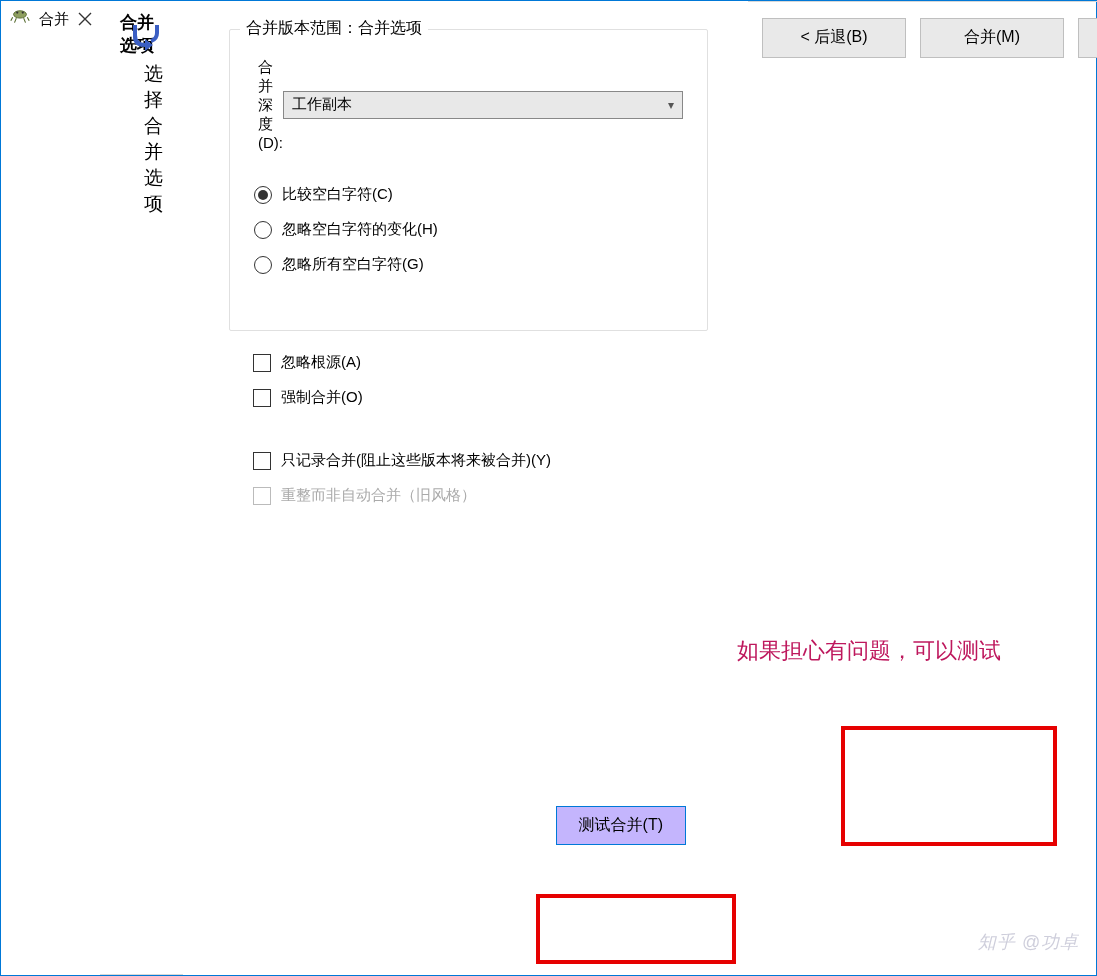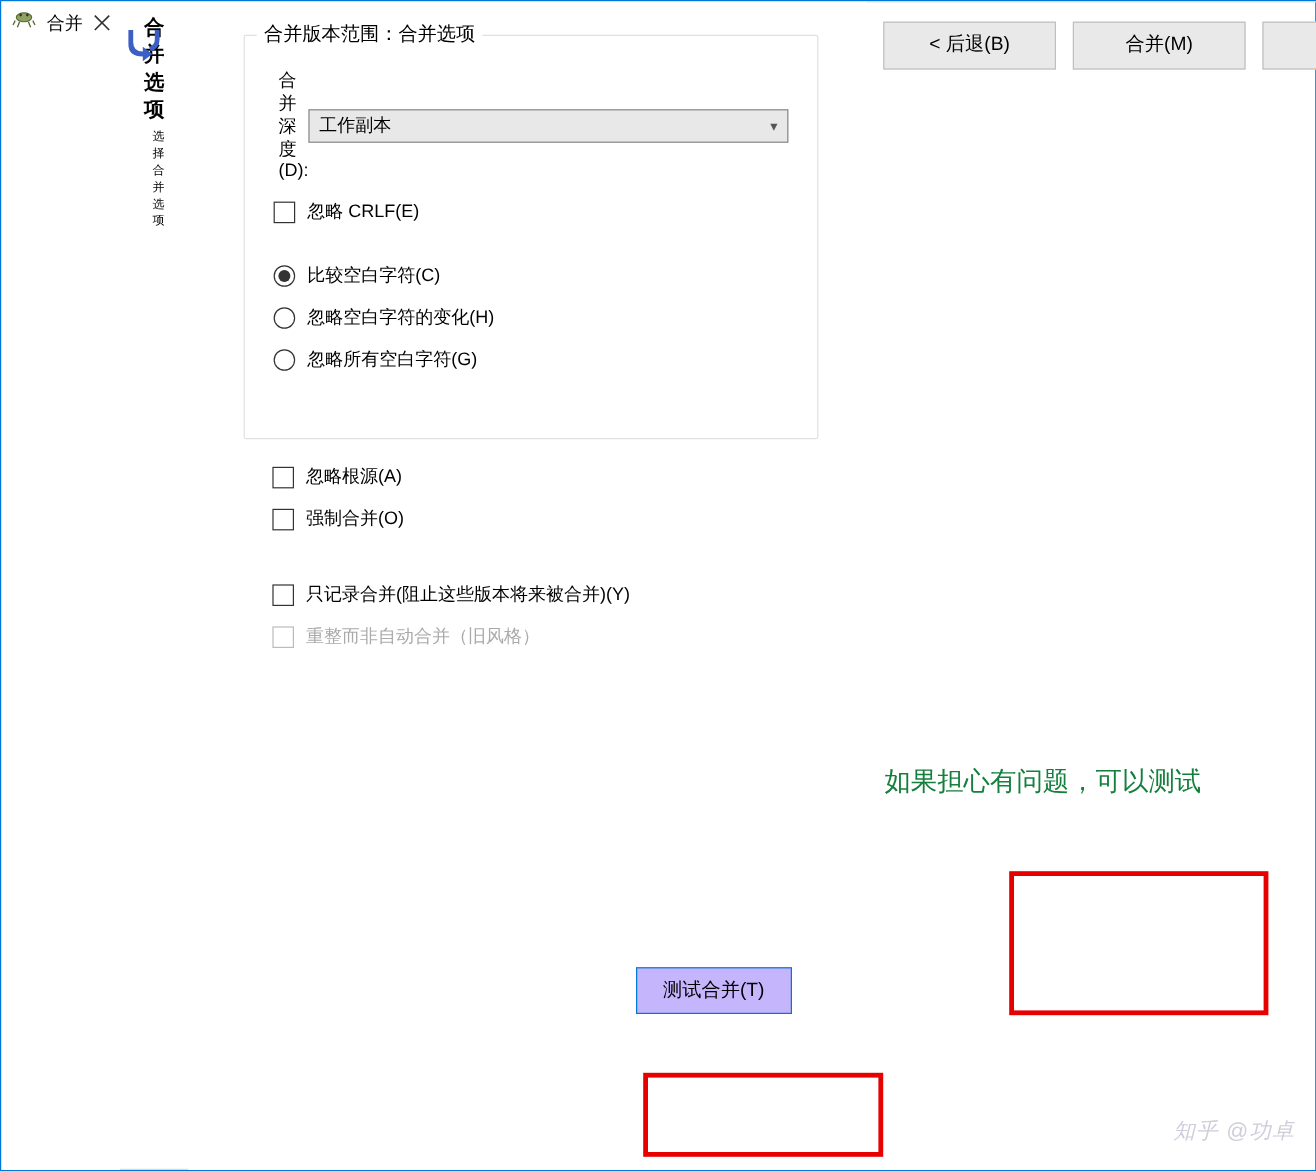--- a/index.html
+++ b/index.html
@@ -13,42 +13,42 @@
   overflow: hidden;
 }
 .window { width: 100%; height: 100%; border: 1px solid #0078d7; display: flex; }
 .titlebar { height: 36px; display: flex; align-items: center; padding: 0 0 0 8px; }
 .titlebar .app-icon { width: 22px; height: 22px; margin-right: 8px; }
 .titlebar .title { flex: 0 0 auto; font-size: 15px; }
 .titlebar .spacer { flex: 1; }
 .titlebar .close-btn { width: 46px; height: 36px; display: flex; align-items: center; justify-content: center; font-size: 18px; cursor: pointer; }
 .header { padding: 10px 20px 14px 20px; border-bottom: 1px solid #d8d8d8; position: relative; }
 .header .hdr-title { font-size: 17px; font-weight: 600; }
-.header .hdr-sub { font-size: 10px; margin-left: 6px; margin-top: 4px; text-align: right; }
+.header .hdr-sub { font-size: 19px; margin-left: 24px; margin-top: 4px; text-align: right; }
 .header .hdr-icon { position: absolute; right: 20px; top: 18px; }
 .content { flex: 1; padding: 28px 40px 20px 46px; position: relative; }
 .groupbox { border: 1px solid #e0e0e0; border-radius: 2px; padding: 28px 24px 40px 24px; position: relative; }
 .groupbox .legend { position: absolute; top: -12px; left: 10px; background: #fff; padding: 0 6px; font-size: 16px; }
 .row-depth { display: flex; align-items: center; margin-bottom: 16px; }
 .row-depth .lbl { margin-left: 4px; }
 .row-depth .combo-wrap { margin-left: auto; }
 .combo { width: 400px; height: 28px; border: 1px solid #888; background: #e8e8e8; display: flex; align-items: center; padding: 0 8px; position: relative; cursor: pointer; }
 .combo .combo-text { flex: 1; }
 .combo .chev { font-size: 12px; color: #555; }
 .check-row, .radio-row { display: flex; align-items: center; margin-bottom: 16px; }
 .check-row .box { width: 18px; height: 18px; border: 1.5px solid #333; margin-right: 10px; cursor: pointer; }
 .radio-row .circle { width: 18px; height: 18px; border: 1.5px solid #333; border-radius: 50%; margin-right: 10px; display: flex; align-items: center; justify-content: center; cursor: pointer; }
 .radio-row .circle.selected::after { content: ""; width: 10px; height: 10px; background: #333; border-radius: 50%; }
 .check-row.disabled .box { border-color: #bbb; }
 .check-row.disabled .lbl { color: #aaa; }
 .outer-checks { margin-top: 22px; padding-left: 24px; }
 .outer-checks .gap { height: 28px; }
 .test-btn-wrap { position: absolute; right: 62px; bottom: 130px; }
 .test-btn { border: 1px solid #0078d7; background: #c4b5fd; padding: 8px 22px; cursor: pointer; font-size: 16px; }
-.annotation { position: absolute; right: 60px; top: 634px; color: #15803d; font-size: 22px; line-height: 1.5; width: 300px; }
+.annotation { position: absolute; right: 60px; top: 634px; color: #be185d; font-size: 22px; line-height: 1.5; width: 300px; }
 .red-box-1 { position: absolute; border: 4px solid #e60000; right: 40px; top: 726px; width: 216px; height: 120px; pointer-events: none; }
 .red-box-2 { position: absolute; border: 4px solid #e60000; left: 536px; bottom: 12px; width: 200px; height: 70px; pointer-events: none; }
 .footer { border-top: 1px solid #d8d8d8; height: 72px; display: flex; align-items: center; justify-content: flex-end; padding-right: 20px; gap: 0; }
 .footer .btn { height: 40px; min-width: 144px; border: 1px solid #bfbfbf; background: #e9e9e9; display: flex; align-items: center; justify-content: center; cursor: pointer; font-size: 16px; margin-left: 14px; }
 .watermark { position: absolute; right: 18px; bottom: 22px; color: rgba(180,180,200,0.65); font-size: 18px; font-style: italic; letter-spacing: 1px; pointer-events: none; }
 </style>
 </head>
 <body>
 
 <div class="window">
@@ -90,24 +90,20 @@
       <div class="row-depth">
         <span class="lbl">合并深度(D):</span>
         <span class="combo-wrap">
           <div class="combo">
             <span class="combo-text">工作副本</span>
             <span class="chev">▾</span>
           </div>
         </span>
       </div>
 
-      <div class="check-row">
-        <span class="box"></span>
-        <span class="lbl">忽略 CRLF(E)</span>
-      </div>
 
       <div style="height:18px"></div>
 
       <div class="radio-row">
         <span class="circle selected"></span>
         <span class="lbl">比较空白字符(C)</span>
       </div>
       <div class="radio-row">
         <span class="circle"></span>
         <span class="lbl">忽略空白字符的变化(H)</span>

